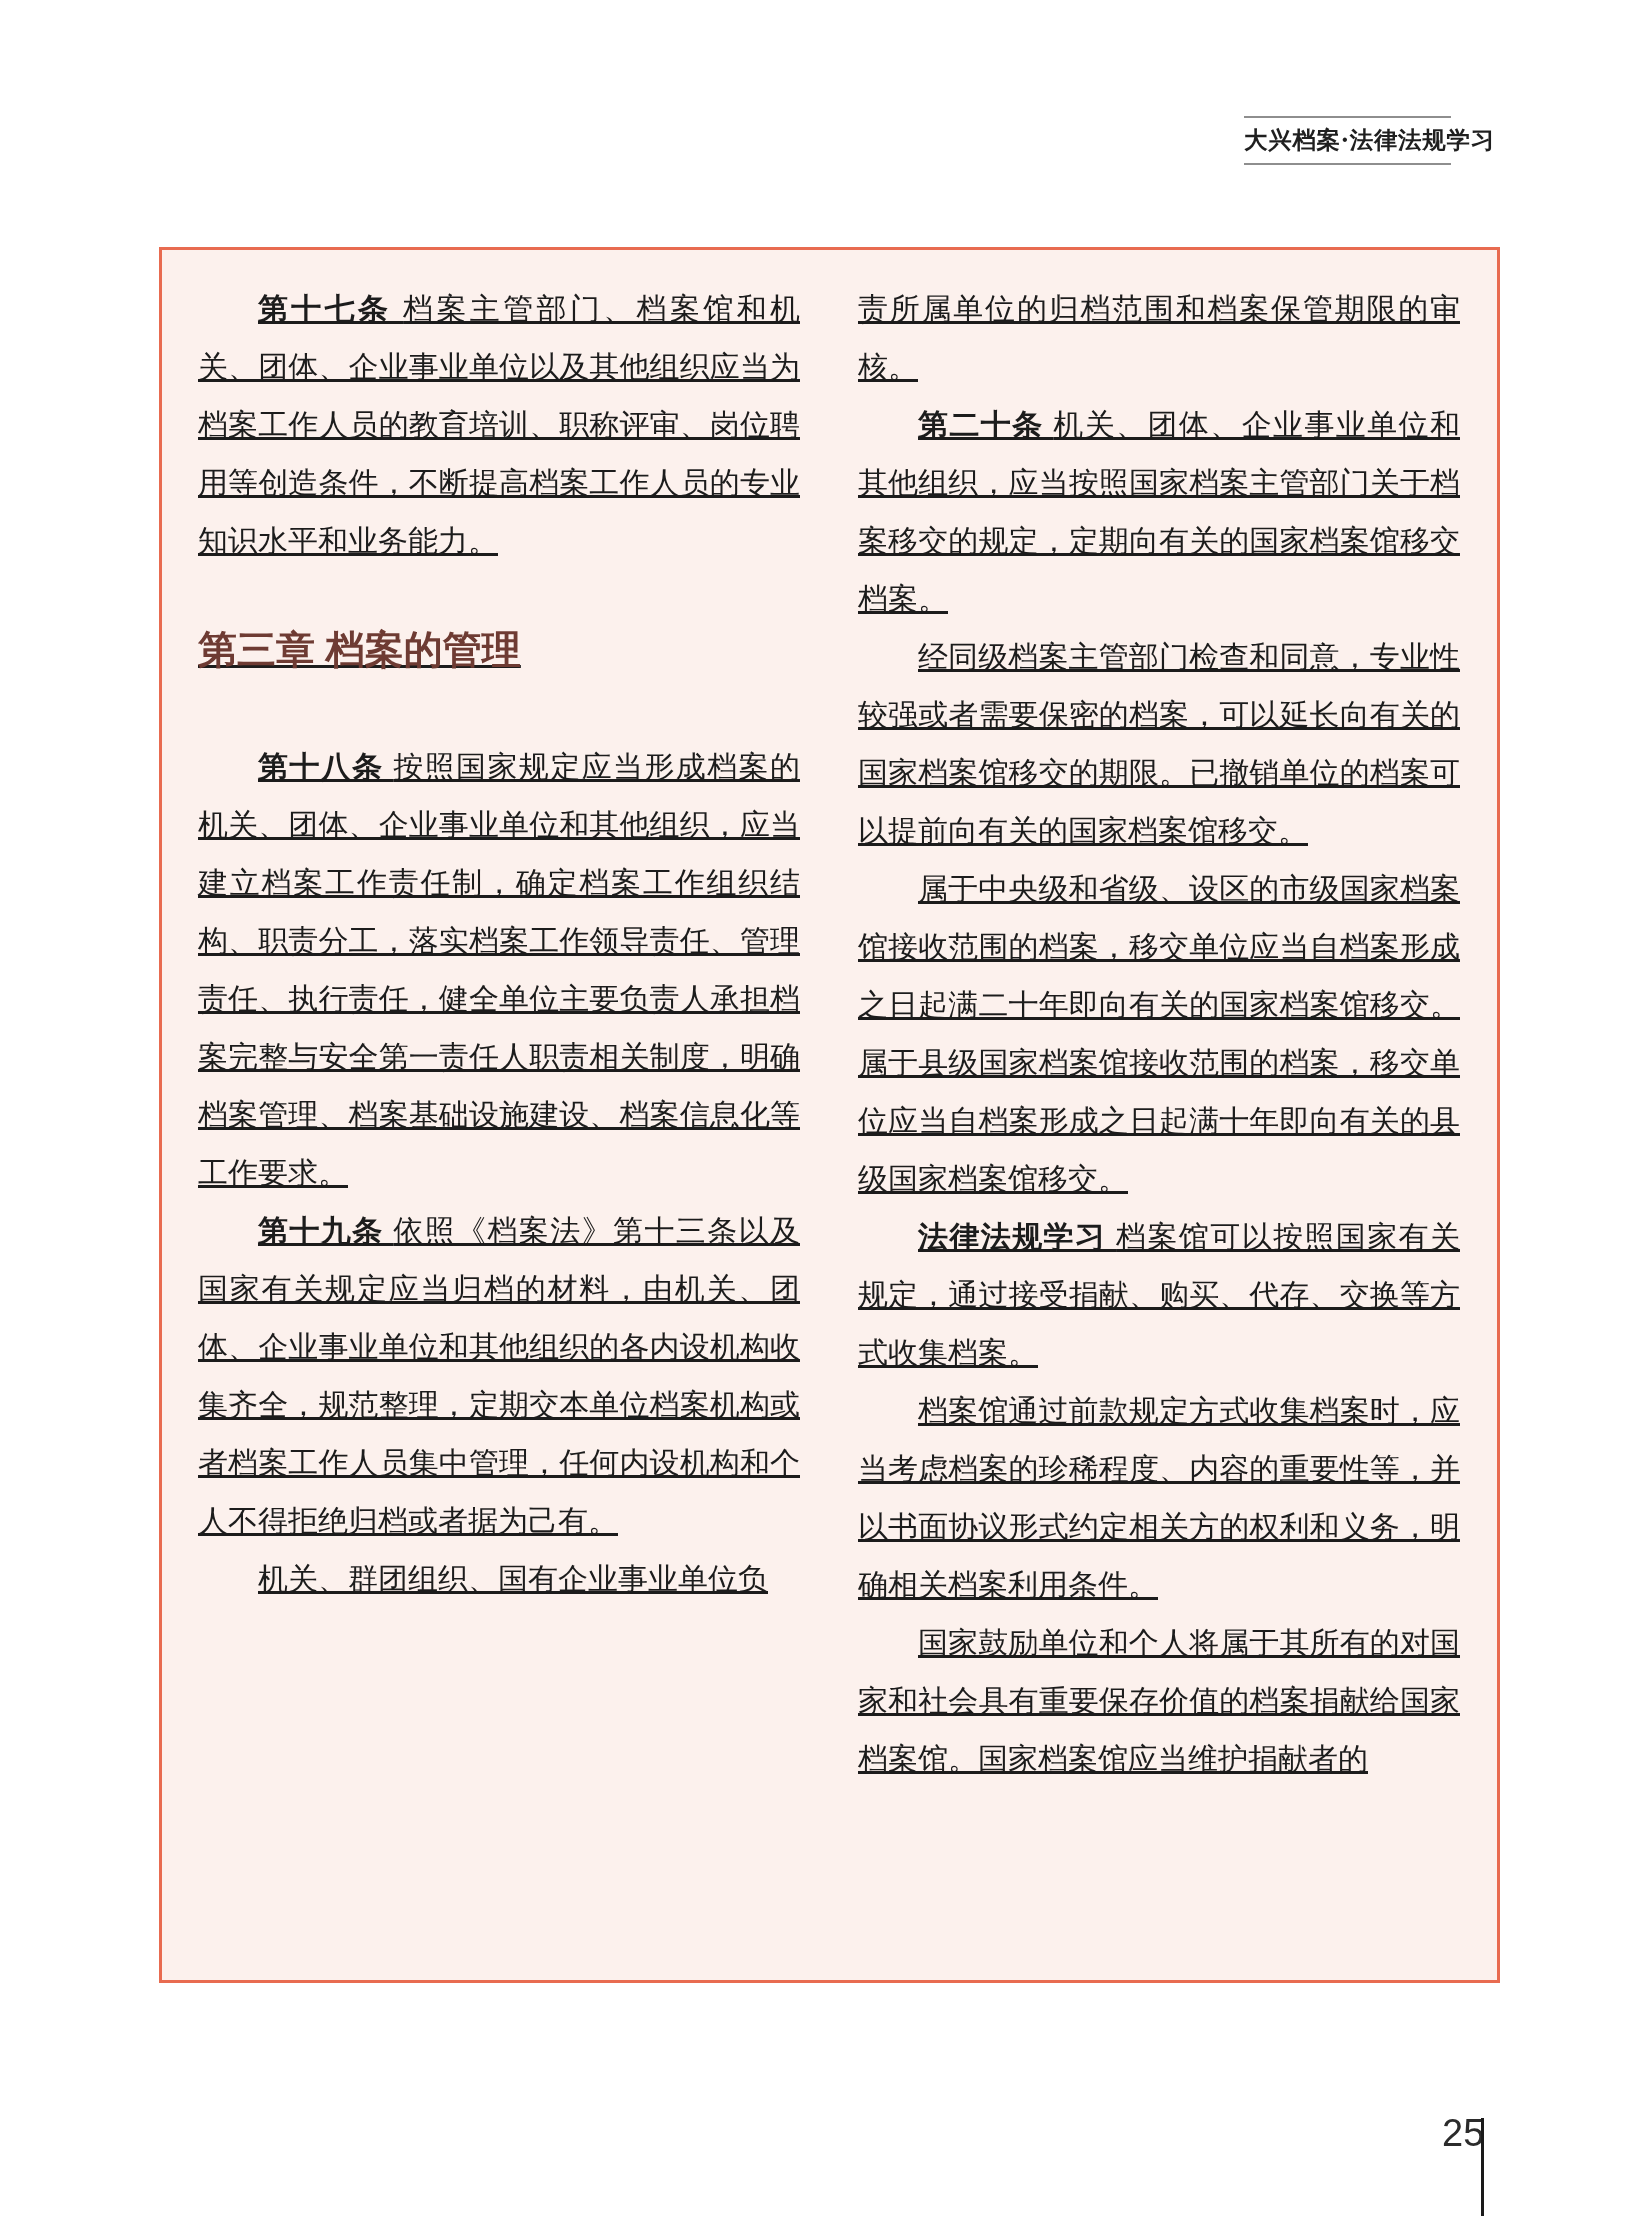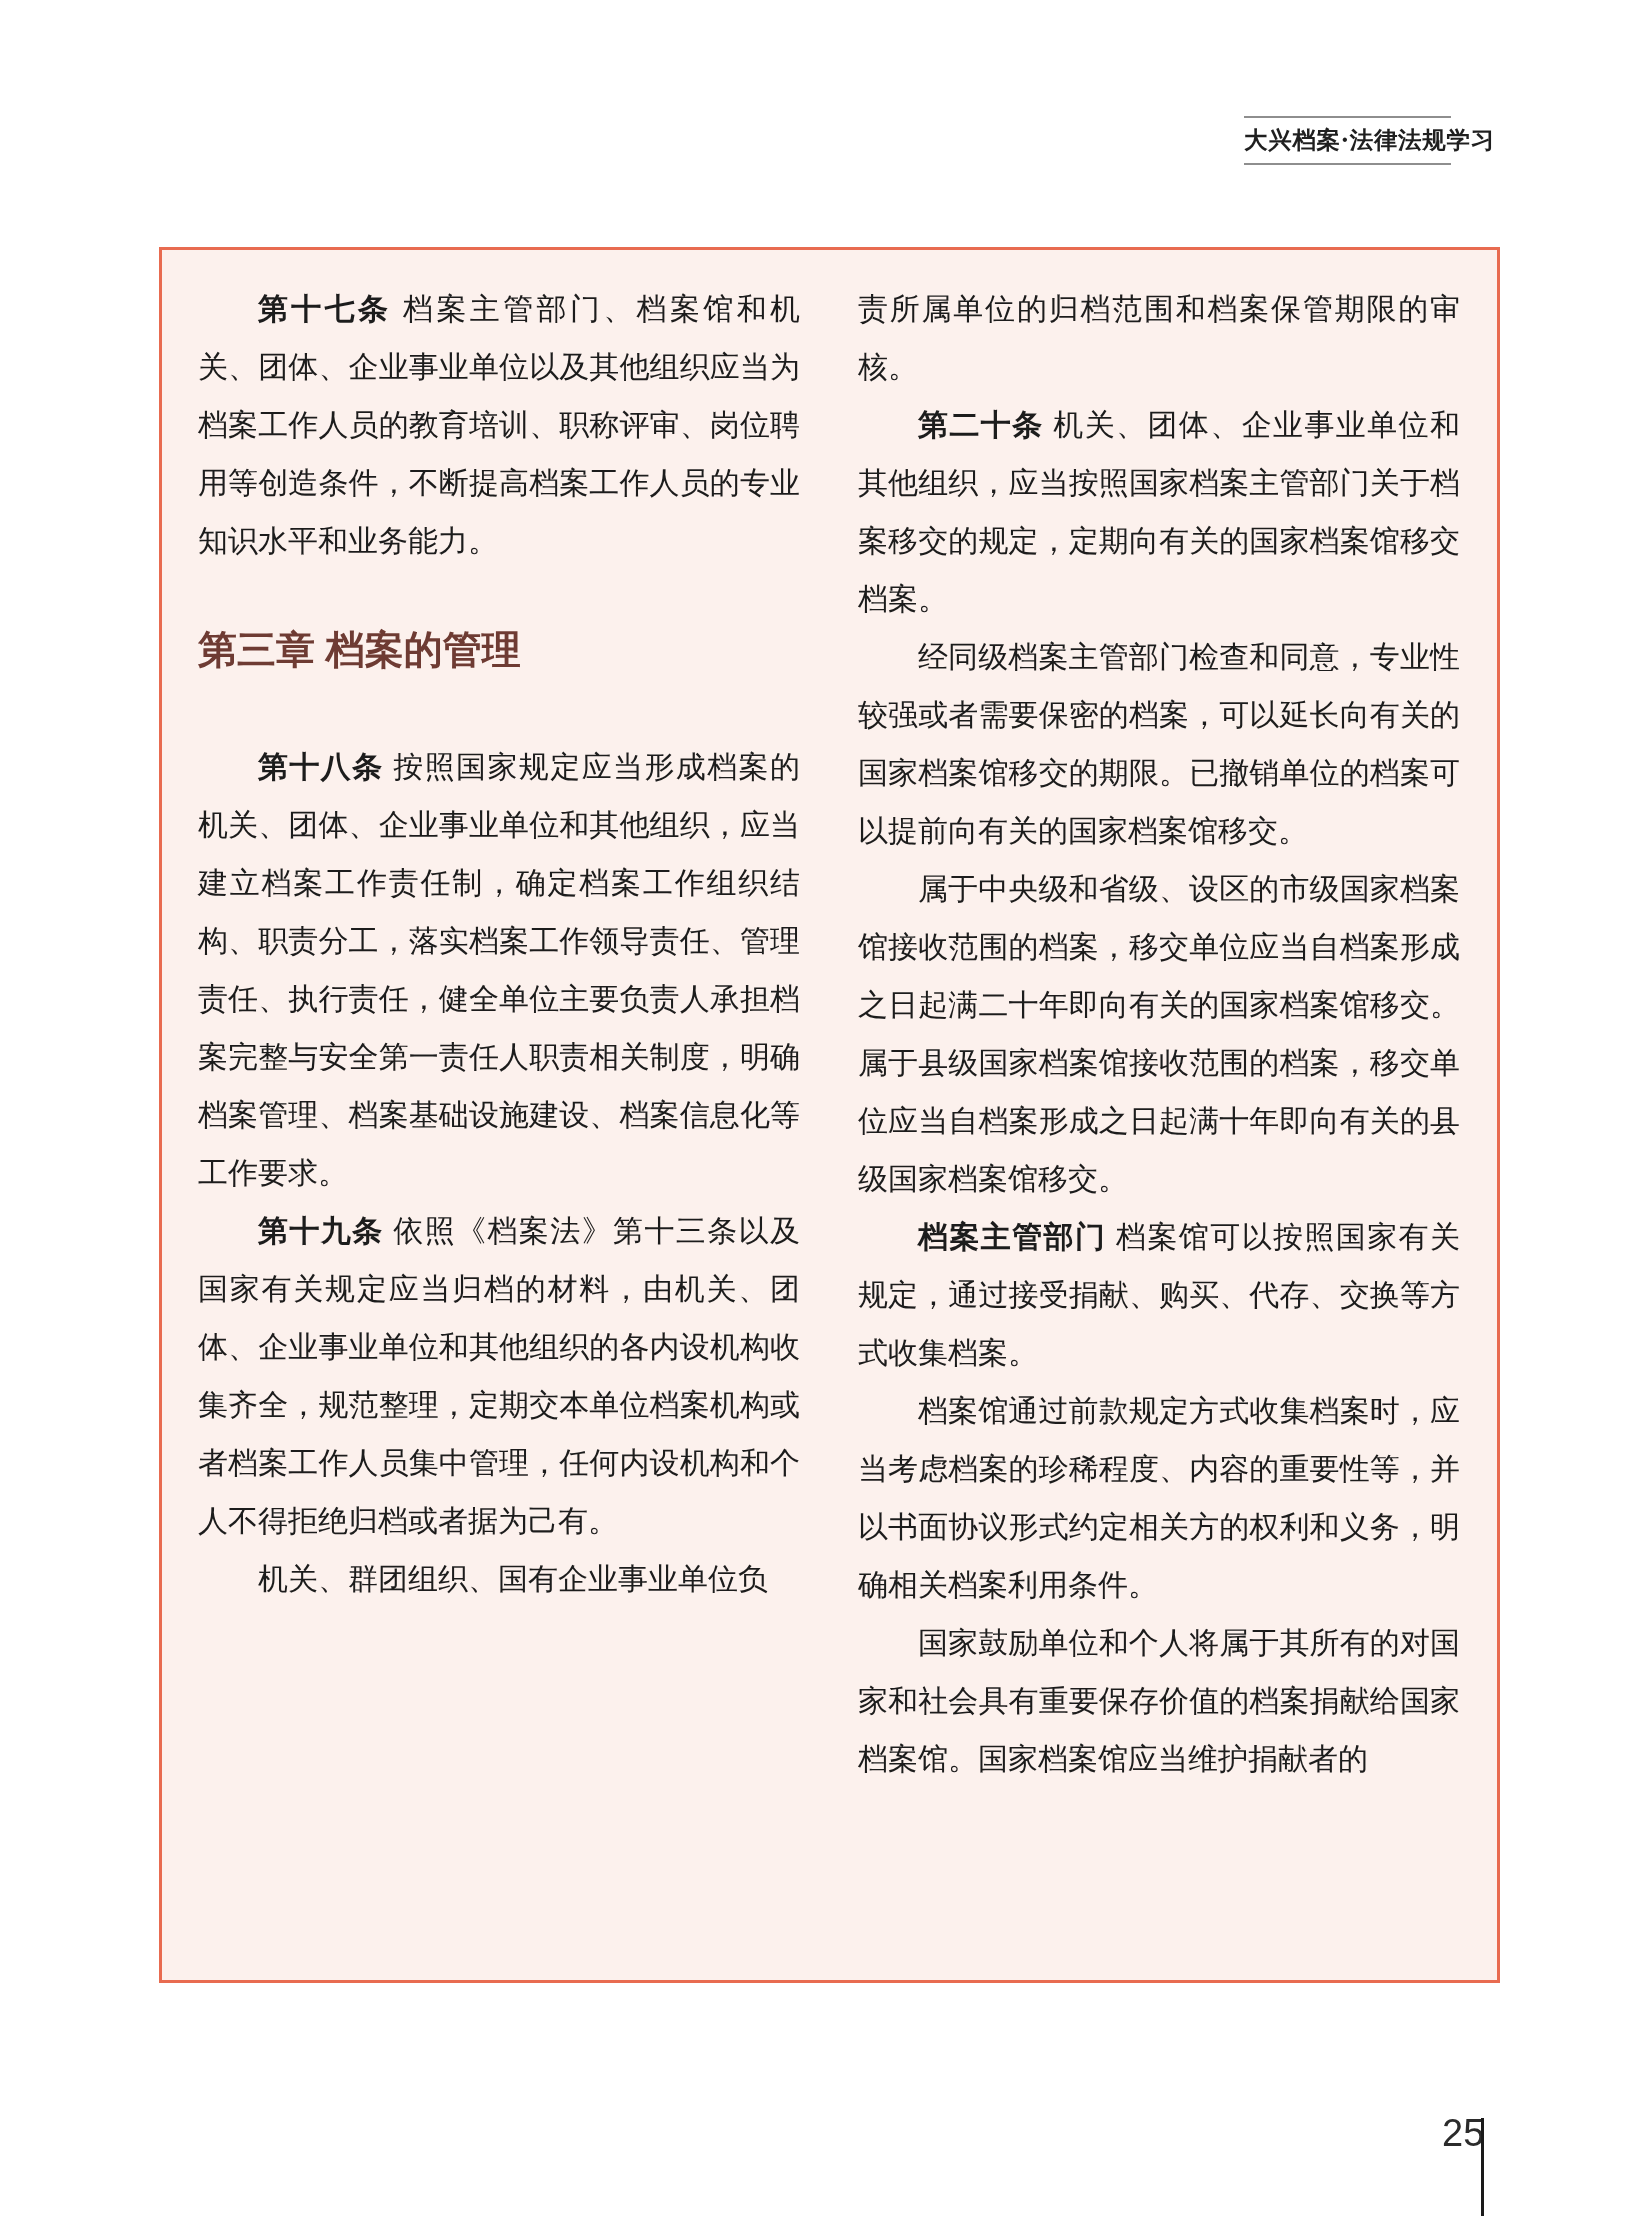--- a/index.html
+++ b/index.html
@@ -40,20 +40,21 @@
     height: 1736px;
     box-sizing: border-box;
     border: 3.4px solid #e86b50;
     background: #fcf1ed;
     overflow: hidden;
   }
   .columns {
     display: flex;
     gap: 58px;
     padding: 30px 36px 0 36px;
+    text-decoration: underline;
   }
   .col {
     width: 602px;
     flex: 0 0 602px;
   }
 
   .para {
     margin: 0;
     font-size: 30px;
     line-height: 58px;
@@ -120,21 +121,21 @@
       <div class="col">
         <p class="para cont"><span>责所属单位的归档范围和档案保管期限的审核。</span></p>
 
         <p class="para"><b>第二十条 </b><span>机关、团体、企业事业单位和其他组织，应当按照国家档案主管部门关于档案移交的规定，定期向有关的国家档案馆移交档案。</span></p>
 
         <p class="para"><span>经同级档案主管部门检查和同意，专业性较强或者需要保密的档案，可以延长向有关的国家档案馆移交的期限。已撤销单位的档案可以提前向有关的国家档案馆移交。</span></p>
 
         <p class="para"><span>属于中央级和省级、设区的市级国家档案馆接收范围的档案，移交单位应当自档案形成之日起满二十年即向有关的国家档案馆移交。属于县级国家档案馆接收范围的档案，移交单位应当自档案形成之日起满十年即向有关的县级国家档案馆移交。</span></p>
 
 
-        <p class="para"><b>档案主管部门 </b><span>档案馆可以按照国家有关规定，通过接受捐献、购买、代存、交换等方式收集档案。</span></p>
+        <p class="para"><b>法律法规学习 </b><span>档案馆可以按照国家有关规定，通过接受捐献、购买、代存、交换等方式收集档案。</span></p>
 
         <p class="para"><span>档案馆通过前款规定方式收集档案时，应当考虑档案的珍稀程度、内容的重要性等，并以书面协议形式约定相关方的权利和义务，明确相关档案利用条件。</span></p>
 
         <p class="para"><span>国家鼓励单位和个人将属于其所有的对国家和社会具有重要保存价值的档案捐献给国家档案馆。国家档案馆应当维护捐献者的</span></p>
       </div>
 
     </div>
   </div>
 
   <div class="page-number">25</div>

